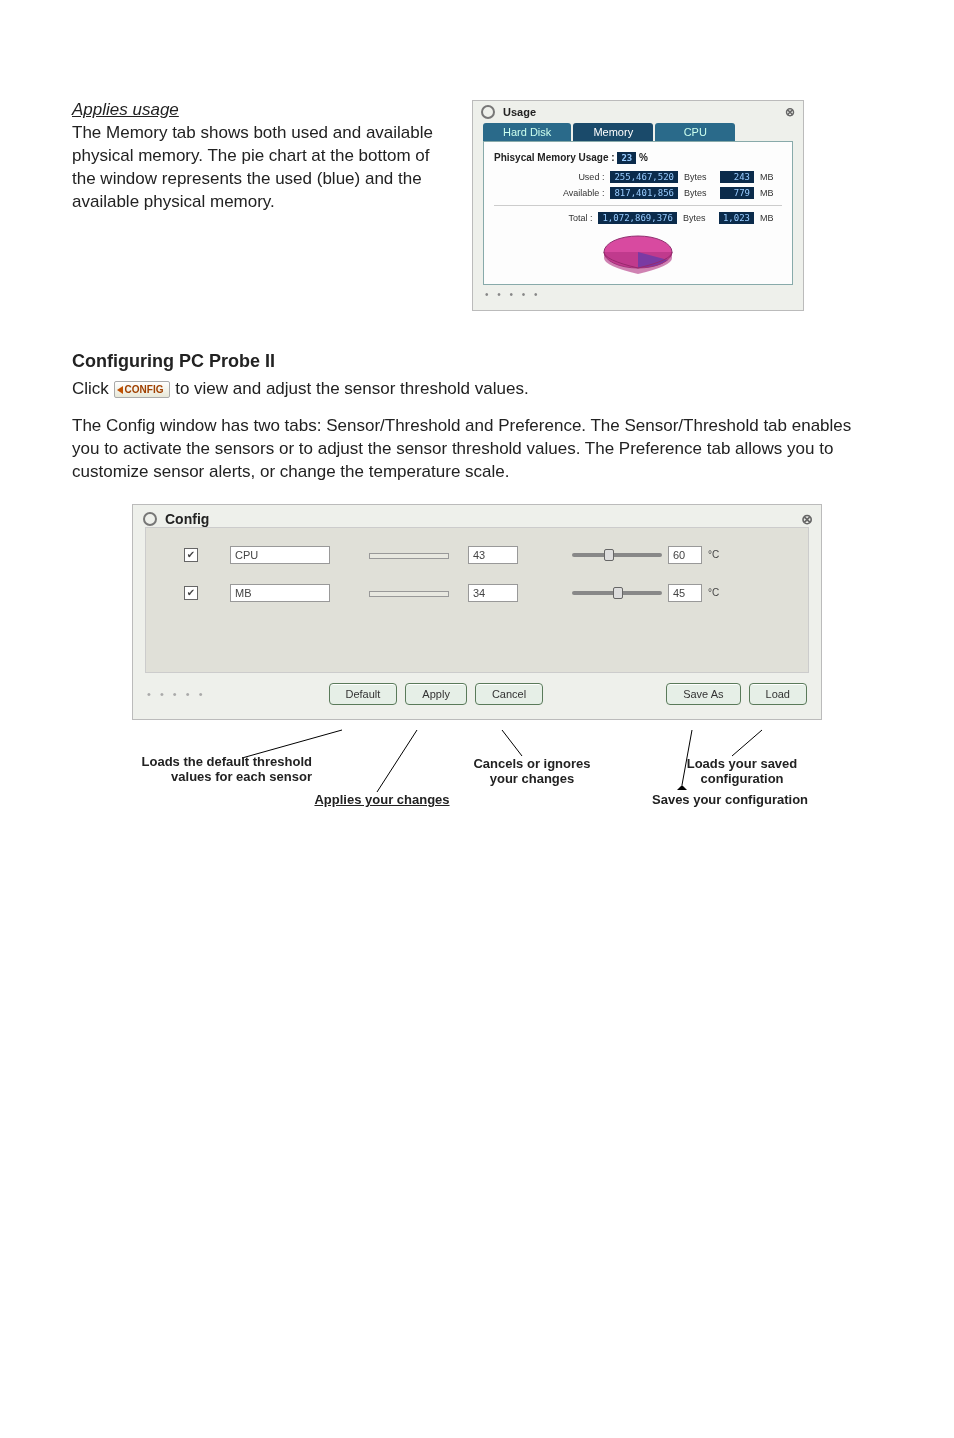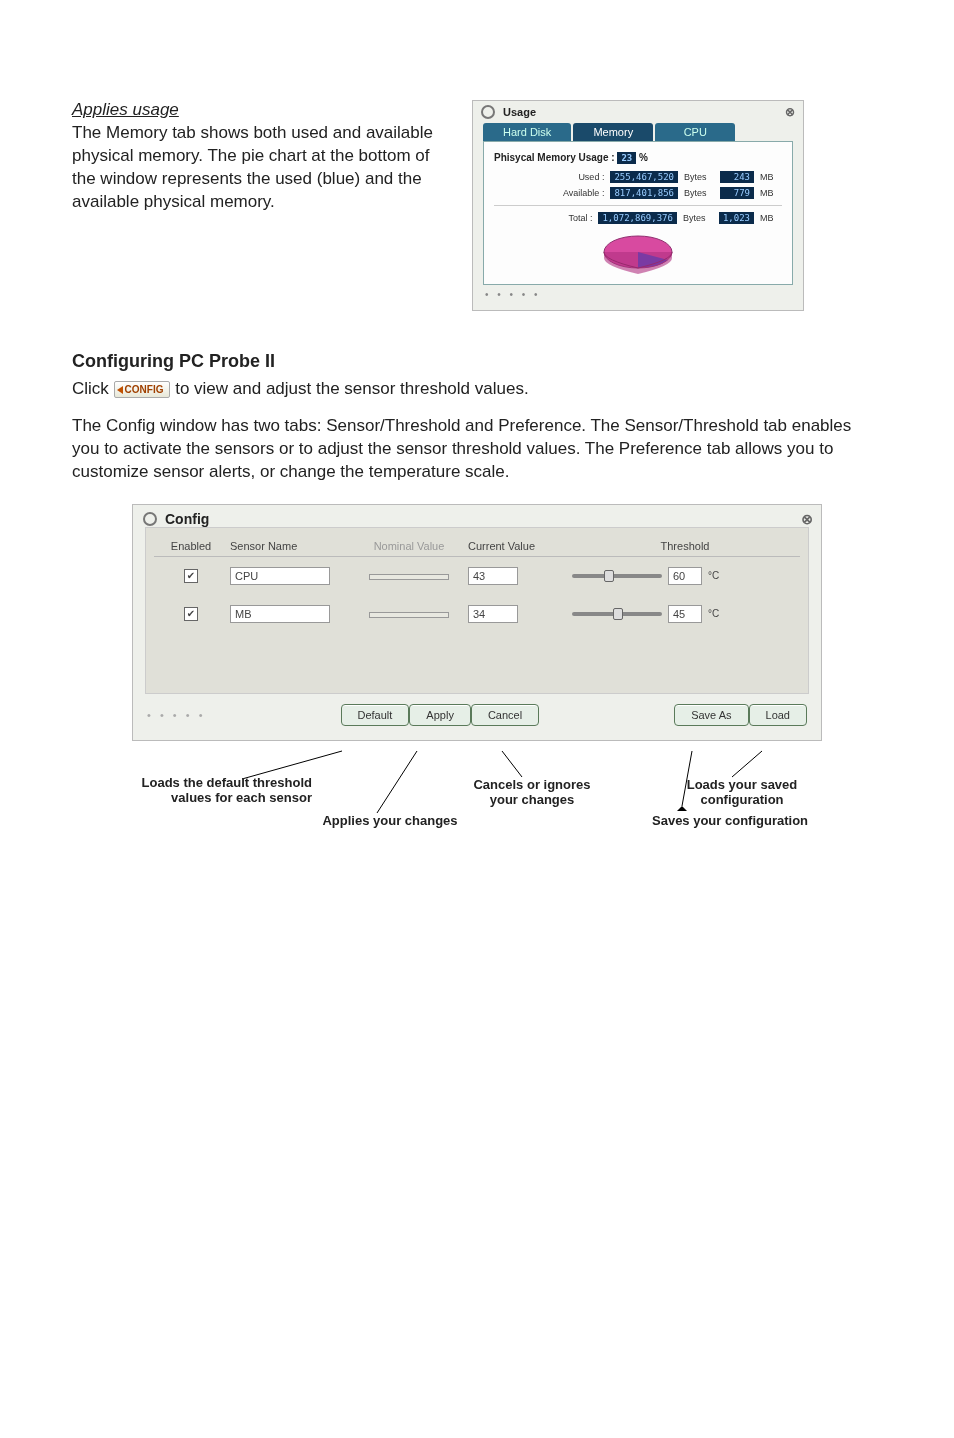--- a/index.html
+++ b/index.html
@@ -251,21 +251,21 @@
   }
   .sup { font-size: 10px; }
 
   .btn-row {
     display: flex;
     justify-content: space-between;
     align-items: center;
     padding: 10px 14px 14px 14px;
   }
   .btn-row .dots2 { color: #aaa; font-size: 11px; letter-spacing: 3px; }
-  .btns { display: flex; }
+  .btns { display: flex; gap: 8px; }
   .btn {
     background: #e6efe7;
     border: 1px solid #5a7a5a;
     border-radius: 4px;
     font-size: 11px;
     padding: 4px 16px;
     color: #333;
     box-shadow: inset 0 1px 0 #fff;
   }
 
@@ -380,27 +380,20 @@
   </p>
   <p class="body-text" style="margin-top:14px;">The Config window has two tabs: Sensor/Threshold and Preference. The Sensor/Threshold tab enables you to activate the sensors or to adjust the sensor threshold values. The Preference tab allows you to customize sensor alerts, or change the temperature scale.</p>
 
   <div class="config-window">
     <div class="config-head">
       <span class="gear-icon"></span>
       <span>Config</span>
       <span class="close-x">⊗</span>
     </div>
     <div class="sensor-table">
-      <div class="sensor-head">
-        <div class="col-en">Enabled</div>
-        <div class="col-name">Sensor Name</div>
-        <div class="col-nom">Nominal Value</div>
-        <div class="col-cur">Current Value</div>
-        <div class="col-thr" style="justify-content:center;">Threshold</div>
-      </div>
 
       <div class="sensor-row">
         <div class="col-en"><span class="chk">✔</span></div>
         <div class="col-name"><span class="field" style="min-width:100px;">CPU</span></div>
         <div class="col-nom"><span class="field dis" style="min-width:80px;"></span></div>
         <div class="col-cur"><span class="field">43</span></div>
         <div class="col-thr">
           <div class="slider">
               <div class="thumb" style="left:35%;"></div>
             </div>
@@ -441,20 +434,20 @@
   <div class="callouts">
     <svg width="690" height="110">
       <line x1="210" y1="0" x2="110" y2="28" stroke="#000"></line>
       <line x1="285" y1="0" x2="245" y2="62" stroke="#000"></line>
       <line x1="370" y1="0" x2="390" y2="26" stroke="#000"></line>
       <line x1="560" y1="0" x2="550" y2="55" stroke="#000"></line>
       <path d="M550 55 L545 60 L555 60 Z" fill="#000"></path>
       <line x1="630" y1="0" x2="600" y2="26" stroke="#000"></line>
     </svg>
     <div class="lbl" style="left:-10px; top:24px; width:190px; text-align:right;">Loads the default threshold values for each sensor</div>
-    <div class="lbl" style="left:188px; top:62px; width:140px;">Applies your changes</div>
+    <div class="lbl" style="left:180px; top:62px; width:140px;text-decoration:underline;">Applies your changes</div>
     <div class="lbl" style="left:335px; top:26px; width:130px;">Cancels or ignores your changes</div>
     <div class="lbl" style="left:520px; top:26px; width:180px;">Loads your saved configuration</div>
     <div class="lbl" style="left:520px; top:62px; width:160px; text-align:left;">Saves your configuration</div>
   </div>
 
 
 </div>
 
 </body></html>

